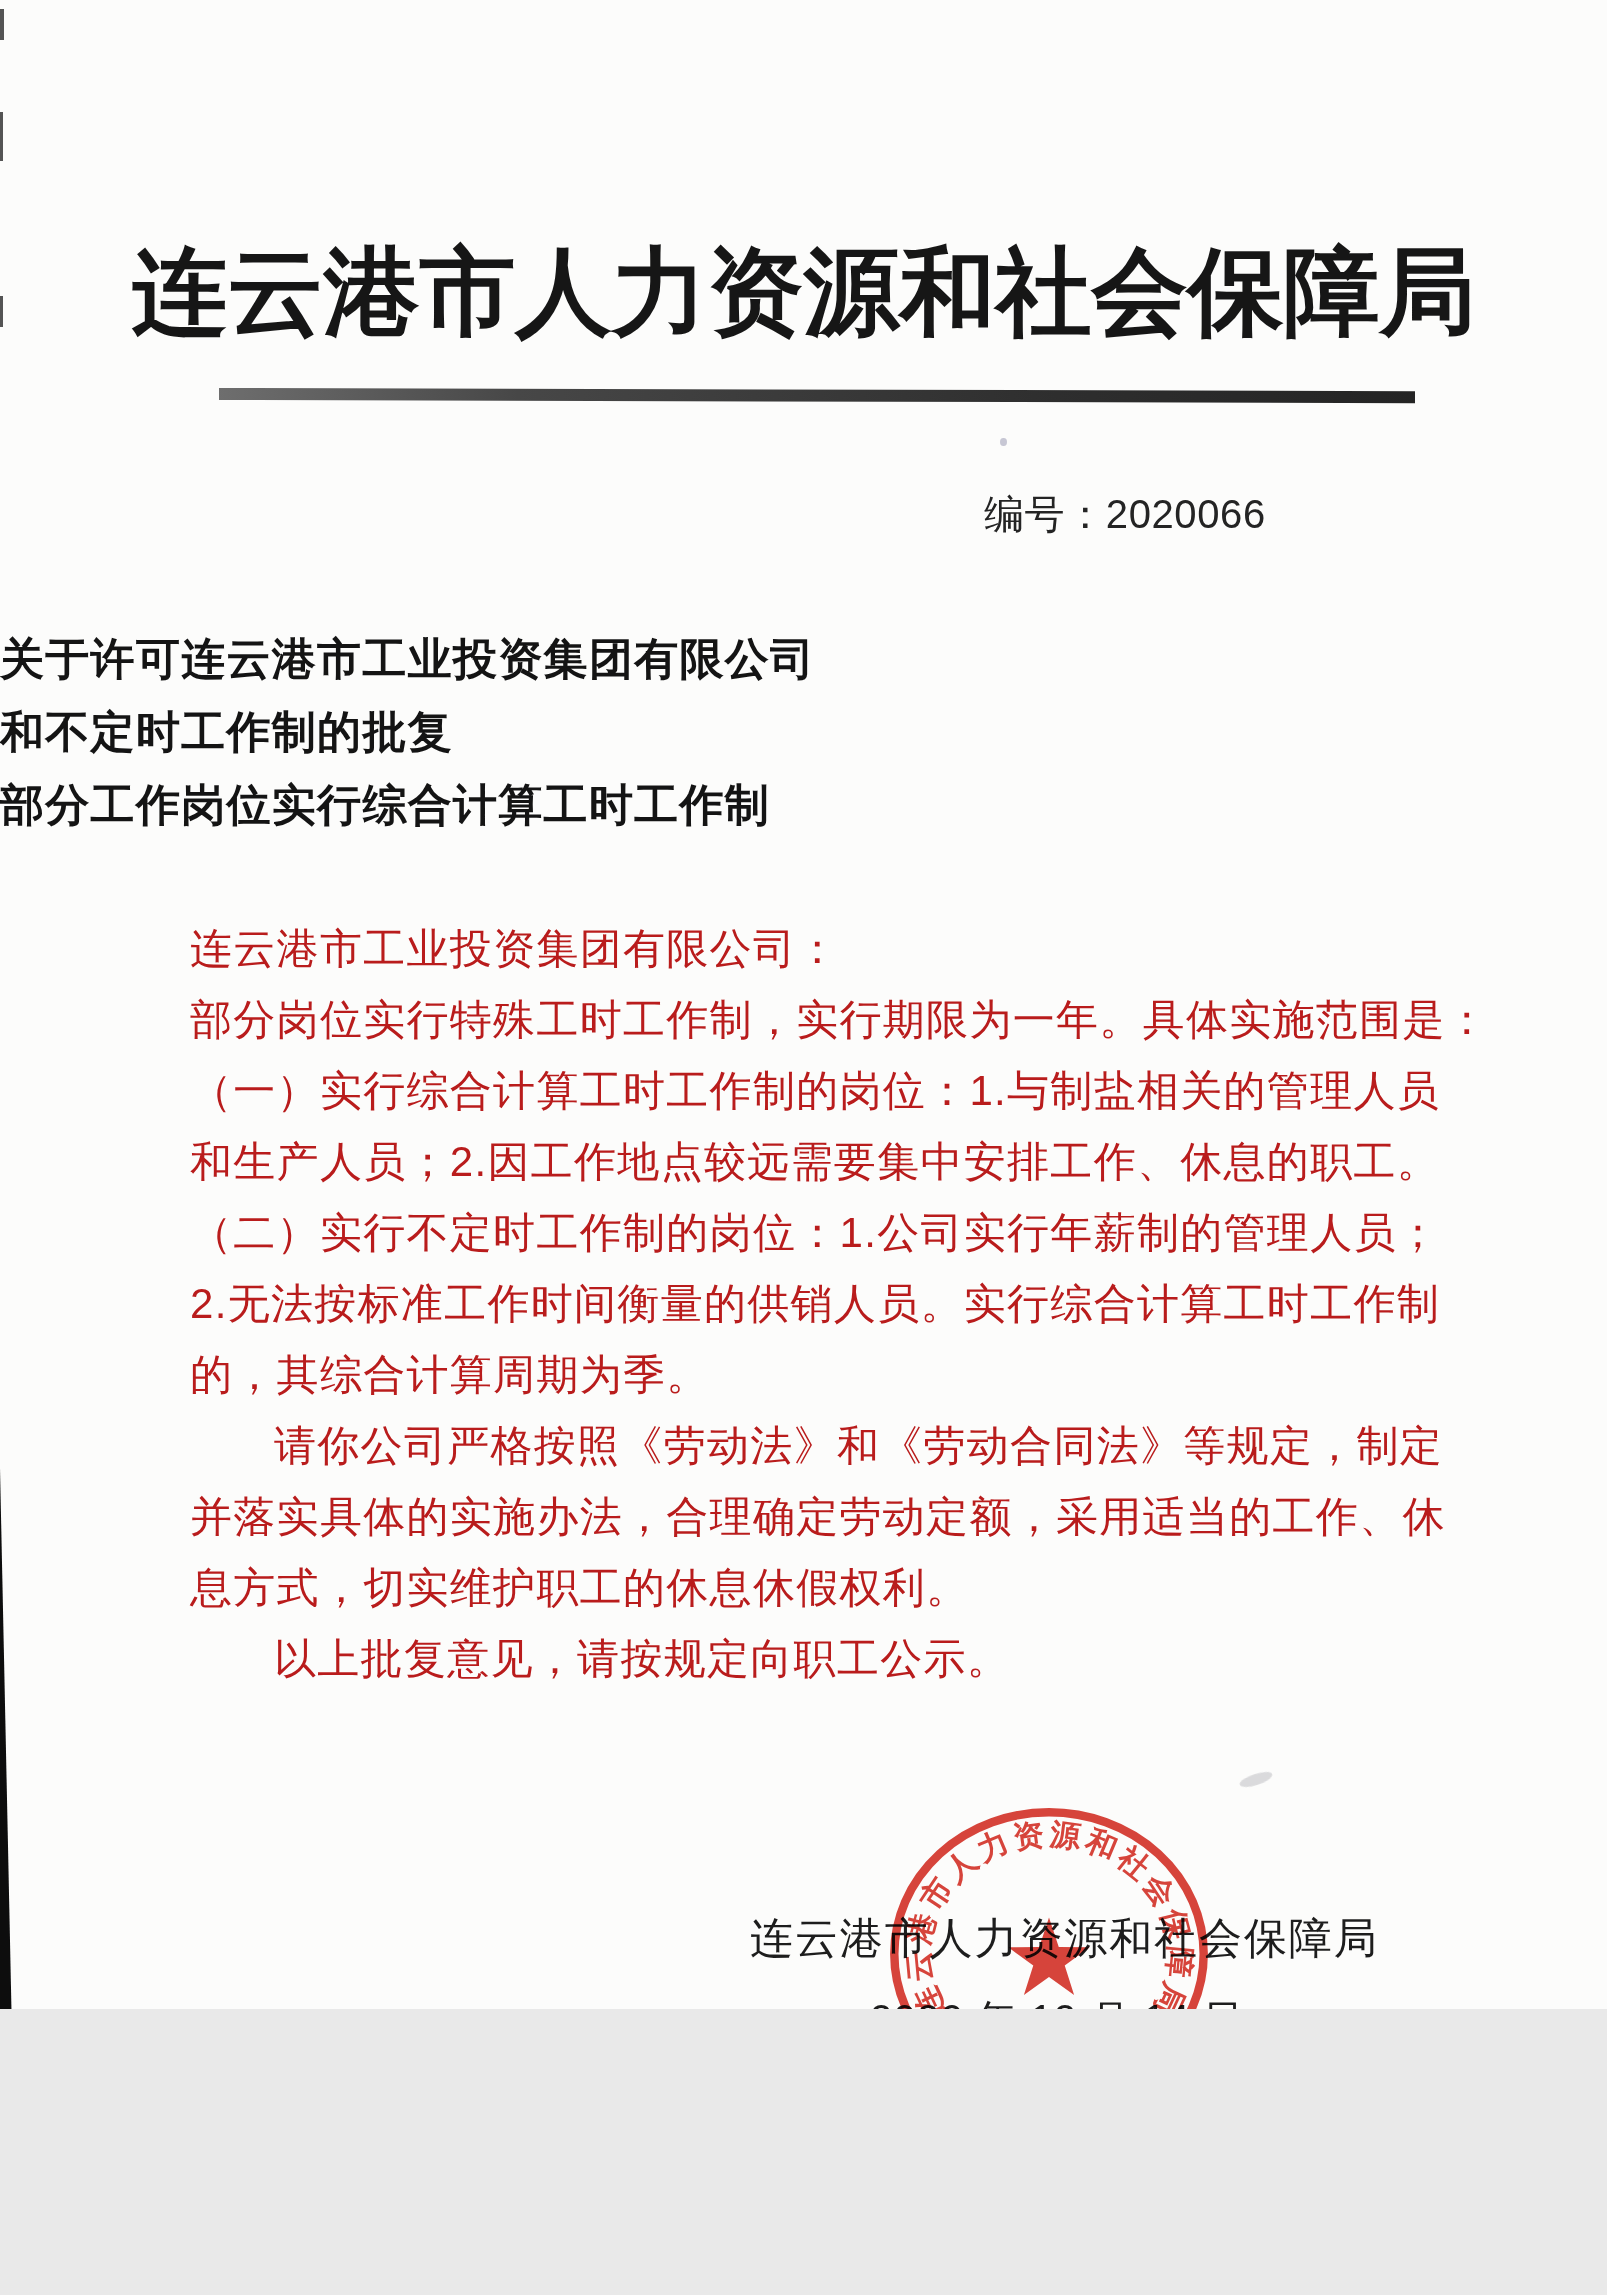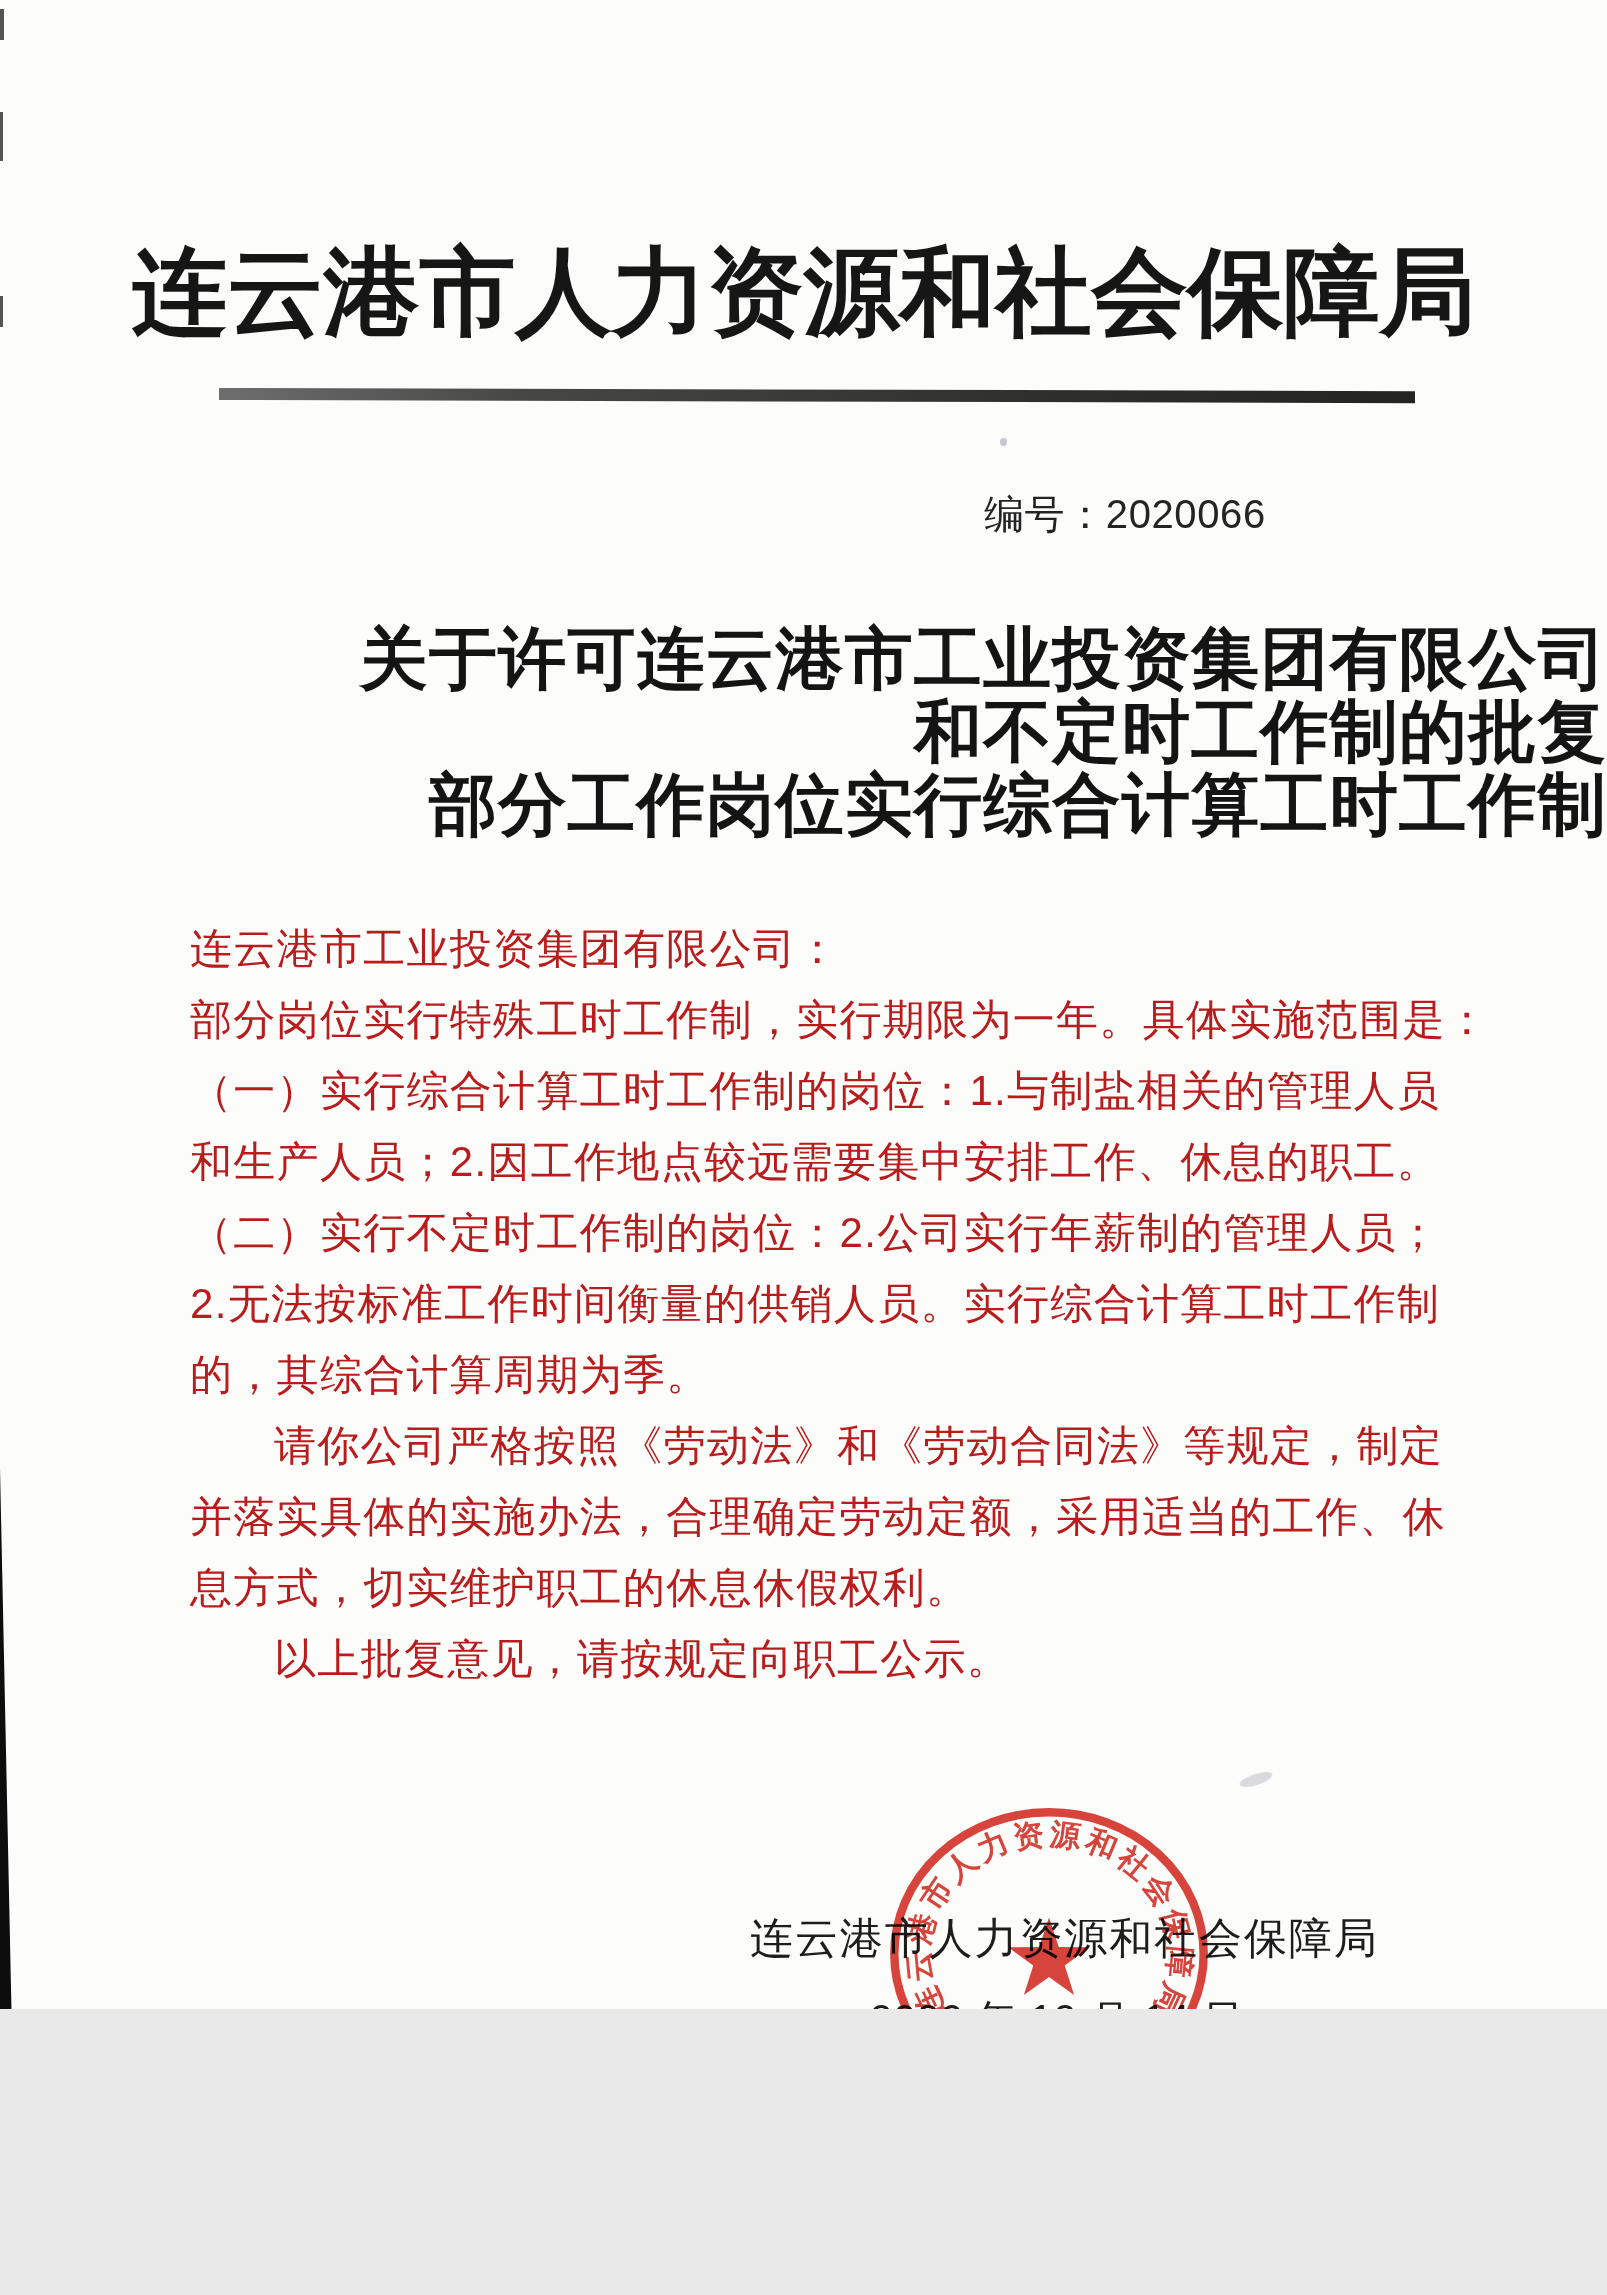--- a/index.html
+++ b/index.html
@@ -23,22 +23,22 @@
     background:linear-gradient(90deg,#6e6e6e 0%,#474747 25%,#2e2e2e 70%,#242424 100%);
     transform:rotate(0.15deg);transform-origin:left center;
   }
   .doc-number{
     position:absolute;left:984px;top:488px;
     font-size:40px;line-height:52px;color:#242424;
     letter-spacing:0.6px;white-space:nowrap;
   }
   .doc-title{
     position:absolute;left:0;top:622px;width:100%;
-    text-align:right;font-weight:700;color:#141414;
-    font-size:68px;line-height:73px;letter-spacing:1.3px;white-space:nowrap;
+    text-align:left;font-weight:700;color:#141414;
+    font-size:44px;line-height:73px;letter-spacing:1.3px;white-space:nowrap;
   }
   .body-text{
     position:absolute;left:190px;top:913px;width:1289px;
     font-size:42px;line-height:71px;letter-spacing:1.3px;
     color:#b91c1c;white-space:nowrap;
   }
   .bl{height:71px;}
   .indent{padding-left:84px;}
   .signature{
     position:absolute;left:750px;top:1912px;
@@ -87,21 +87,21 @@
     <div>关于许可连云港市工业投资集团有限公司</div>
     <div>和不定时工作制的批复</div>
     <div>部分工作岗位实行综合计算工时工作制</div>
   </div>
 
   <div class="body-text">
     <div class="bl">连云港市工业投资集团有限公司：</div>
     <div class="bl">部分岗位实行特殊工时工作制，实行期限为一年。具体实施范围是：</div>
     <div class="bl">（一）实行综合计算工时工作制的岗位：1.与制盐相关的管理人员</div>
     <div class="bl">和生产人员；2.因工作地点较远需要集中安排工作、休息的职工。</div>
-    <div class="bl">（二）实行不定时工作制的岗位：2.公司实行年薪制的管理人员；</div>
+    <div class="bl">（二）实行不定时工作制的岗位：1.公司实行年薪制的管理人员；</div>
     <div class="bl">2.无法按标准工作时间衡量的供销人员。实行综合计算工时工作制</div>
     <div class="bl">的，其综合计算周期为季。</div>
     <div class="bl indent">请你公司严格按照《劳动法》和《劳动合同法》等规定，制定</div>
     <div class="bl">并落实具体的实施办法，合理确定劳动定额，采用适当的工作、休</div>
     <div class="bl">息方式，切实维护职工的休息休假权利。</div>
     <div class="bl indent">以上批复意见，请按规定向职工公示。</div>
   </div>
 
   <div class="signature">连云港市人力资源和社会保障局</div>
   <div class="sign-date">2020 年 12 月 14 日</div>

